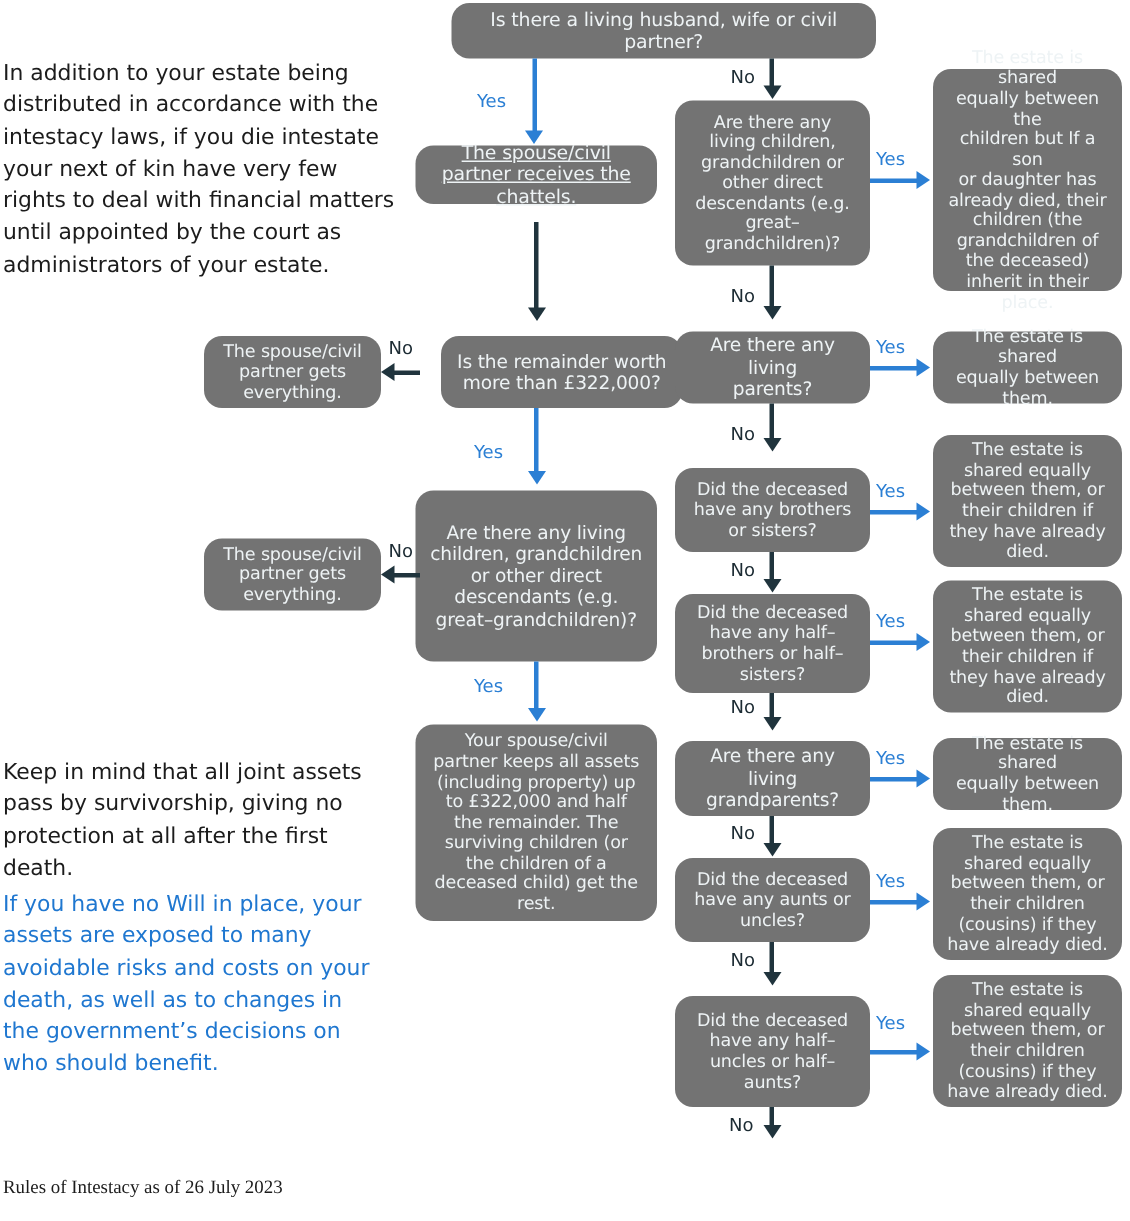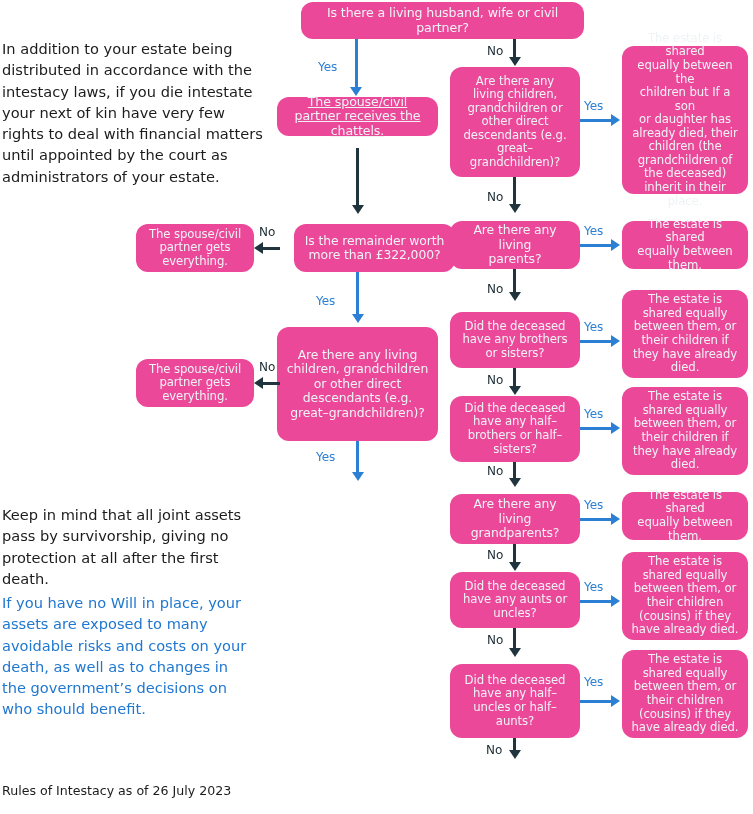--- a/index.html
+++ b/index.html
@@ -32,21 +32,21 @@
     position: absolute;
     color: #1c1c1c;
     font-size: 12.6px;
     line-height: 16px;
     font-family: "DejaVu Sans", sans-serif;
   }
   
   .node {
     position: absolute;
     box-sizing: border-box;
-    background: #ec4899;
+    background: #737373;
     color: #eef3f5;
     border-radius: 12px;
     display: flex;
     align-items: center;
     justify-content: center;
     text-align: center;
     padding: 4px 7px;
     font-family: "DejaVu Sans", sans-serif;
     line-height: 1.16;
     white-space: pre-line;
@@ -95,21 +95,21 @@
 <body>
 
 <div id="canvas">
 
   <div class="prose" style="left:2px; top:24px; width:262px;">In addition to your estate being distributed in accordance with the intestacy laws, if you die intestate your next of kin have very few rights to deal with financial matters until appointed by the court as administrators of your estate.</div>
 
   <div class="prose" style="left:2px; top:490px; width:250px;">Keep in mind that all joint assets pass by survivorship, giving no protection at all after the first death.</div>
 
   <div class="prose accent" style="left:2px; top:578px; width:254px;">If you have no Will in place, your assets are exposed to many avoidable risks and costs on your death, as well as to changes in the government’s decisions on who should benefit.</div>
 
-  <div class="footnote" style="left:2px; top:783px;">Rules of Intestacy as of 26 July 2023</div>
+  <div class="footnote" style="left:2px; top:783px;font-family:Liberation Serif, serif;">Rules of Intestacy as of 26 July 2023</div>
 
   <div class="node wide" style="left:301px; top:2px; width:283px; height:37px;">Is there a living husband, wife or civil partner?</div>
 
   <div class="node wide" style="left:277px; top:97px; width:161px; height:39px;text-decoration:underline;">The spouse/civil partner receives the chattels.</div>
 
   <div class="node narrow" style="left:450px; top:67px; width:130px; height:110px;">Are there any
 living children,
 grandchildren or
 other direct
 descendants (e.g.
@@ -165,20 +165,29 @@
 have any half–
 brothers or half–
 sisters?</div>
   <div class="node narrow" style="left:622px; top:387px; width:126px; height:88px;">The estate is
 shared equally
 between them, or
 their children if
 they have already
 died.</div>
 
+  <div class="node narrow" style="left:277px; top:483px; width:161px; height:131px;">Your spouse/civil
+partner keeps all assets
+(including property) up
+to  £322,000  and half
+the remainder. The
+surviving children (or
+the children of a
+deceased child) get the
+rest.</div>
 
   <div class="node q" style="left:450px; top:494px; width:130px; height:50px;">Are there any living
 grandparents?</div>
   <div class="node narrow" style="left:622px; top:492px; width:126px; height:48px;">The estate is shared
 equally between
 them.</div>
 
   <div class="node narrow" style="left:450px; top:572px; width:130px; height:56px;">Did the deceased
 have any aunts or
 uncles?</div>

